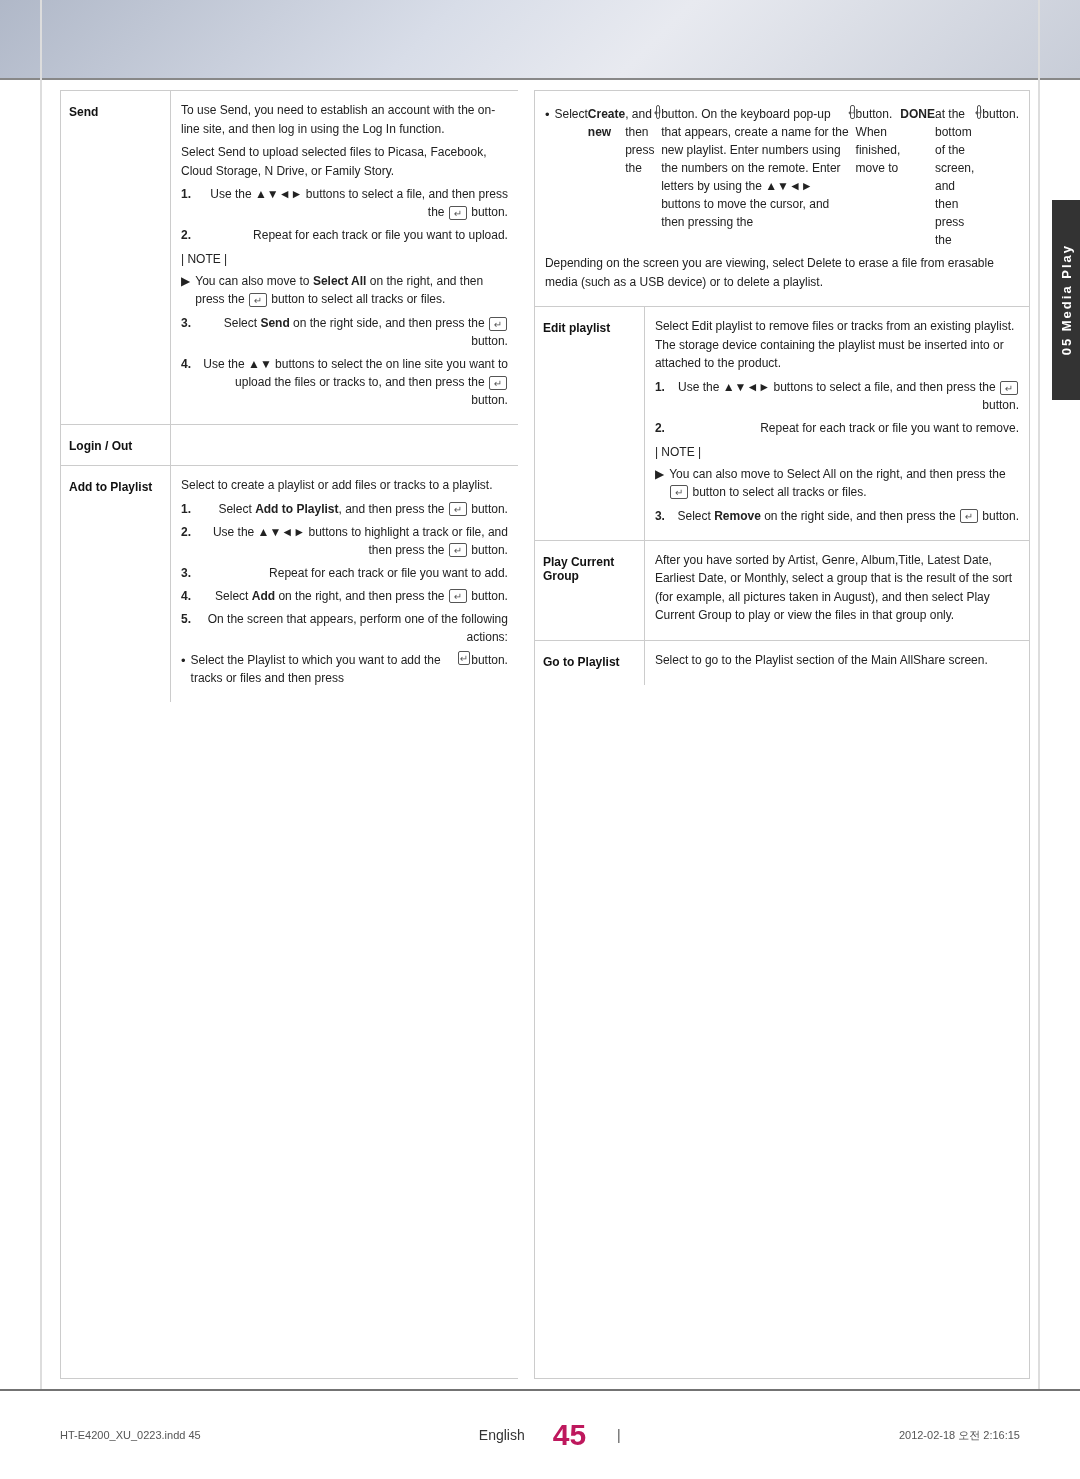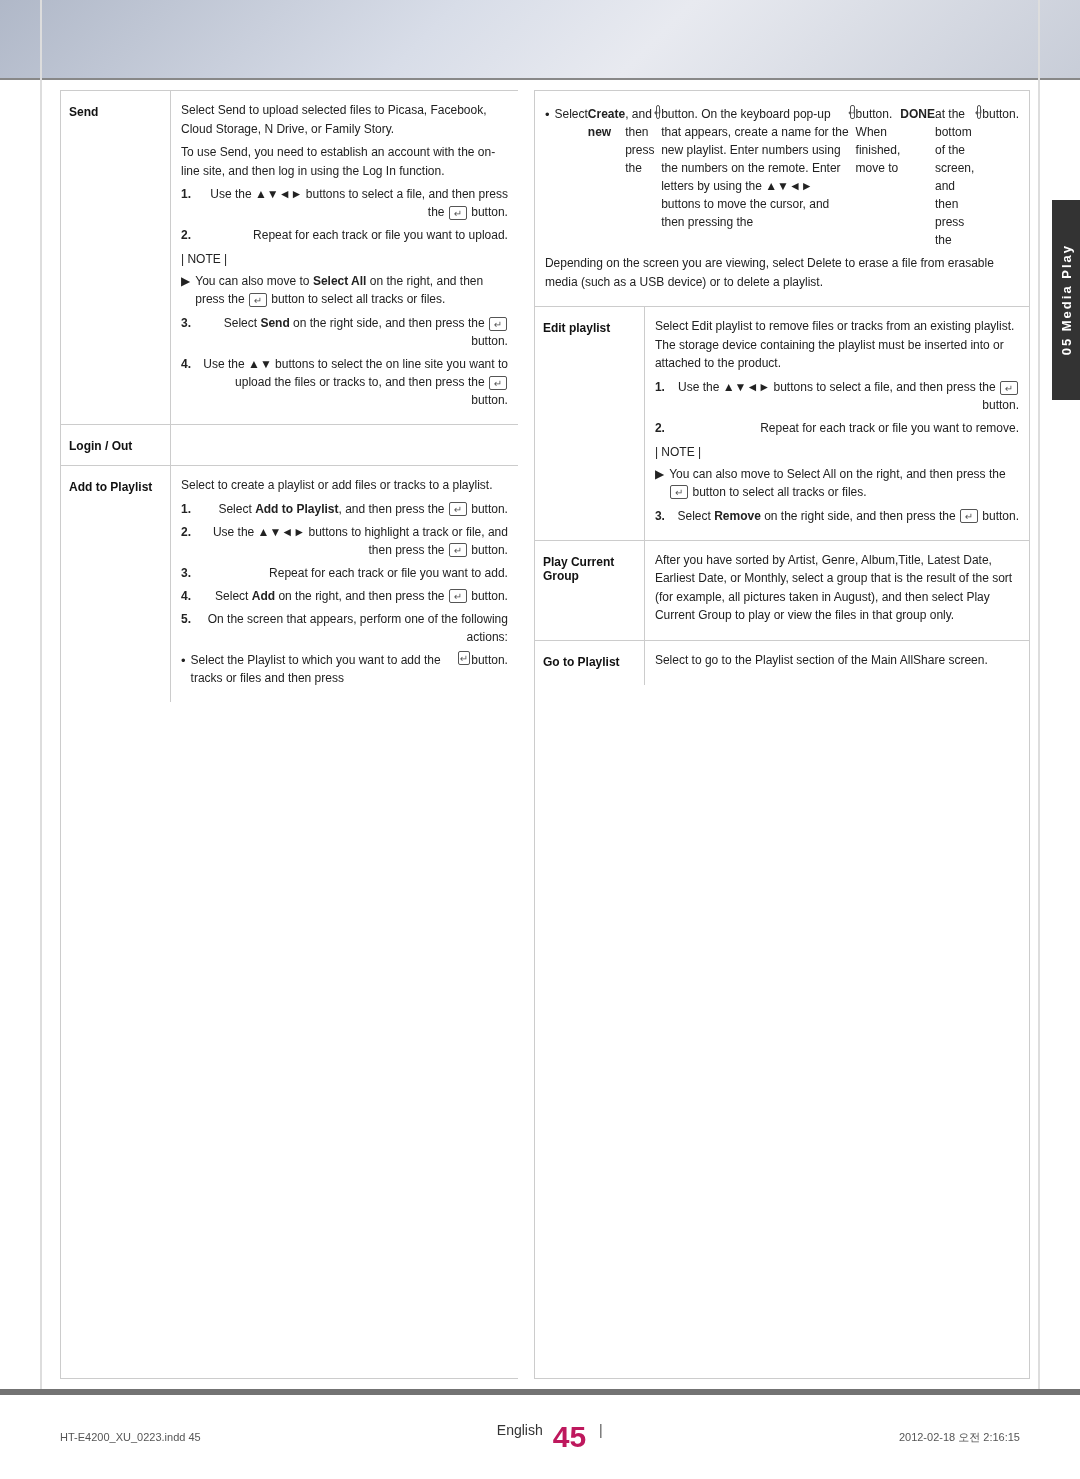--- a/index.html
+++ b/index.html
@@ -186,38 +186,38 @@
     }
 
     
     .footer {
       position: absolute;
       bottom: 0;
       left: 0;
       right: 0;
       height: 90px;
       background: #fff;
-      border-top: 6px solid #737373;
+      border-top: 2px solid #737373;
       display: flex;
       align-items: center;
       justify-content: space-between;
       padding: 0 60px;
     }
     .footer-left {
       font-size: 11px;
       color: #555;
     }
     .footer-right {
       font-size: 11px;
       color: #555;
     }
     .footer-center {
       display: flex;
-      align-items: flex-start;
-      gap: 10px;
+      align-items: center;
+      gap: 28px;
     }
     .footer-lang {
       font-size: 14px;
       color: #333;
     }
     .footer-page {
       font-size: 30px;
       font-weight: bold;
       color: #be185d;
       line-height: 1;
@@ -274,22 +274,22 @@
 <div class="content">
   <div class="columns">
 
     <div class="col-left">
 
       <div class="table-row">
         <div class="row-label">
           <span>Send</span>
         </div>
         <div class="row-content">
+          <p><span>To use Send, you need to establish an account with the on-line site, and then log in using the Log In function.</span></p>
           <p><span>Select Send to upload selected files to Picasa, Facebook, Cloud Storage, N Drive, or Family Story.</span></p>
-          <p><span>To use Send, you need to establish an account with the on-line site, and then log in using the Log In function.</span></p>
           <ol class="num-list">
             <li>
               <span class="num">1.</span>
               <span class="text">Use the ▲▼◄► buttons to select a file, and then press the <span class="e-icon"></span> button.</span>
             </li>
             <li>
               <span class="num">2.</span>
               <span class="text">Repeat for each track or file you want to upload.</span>
             </li>
           </ol>

